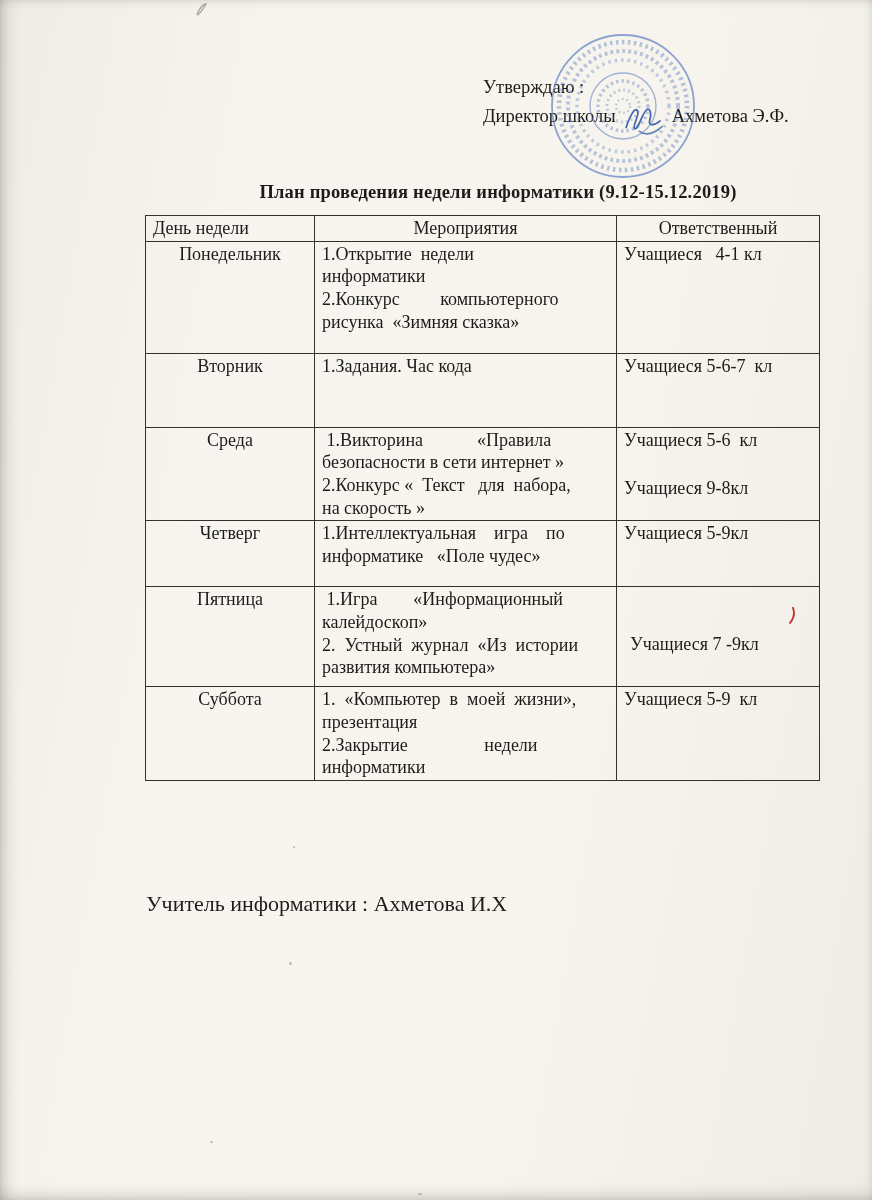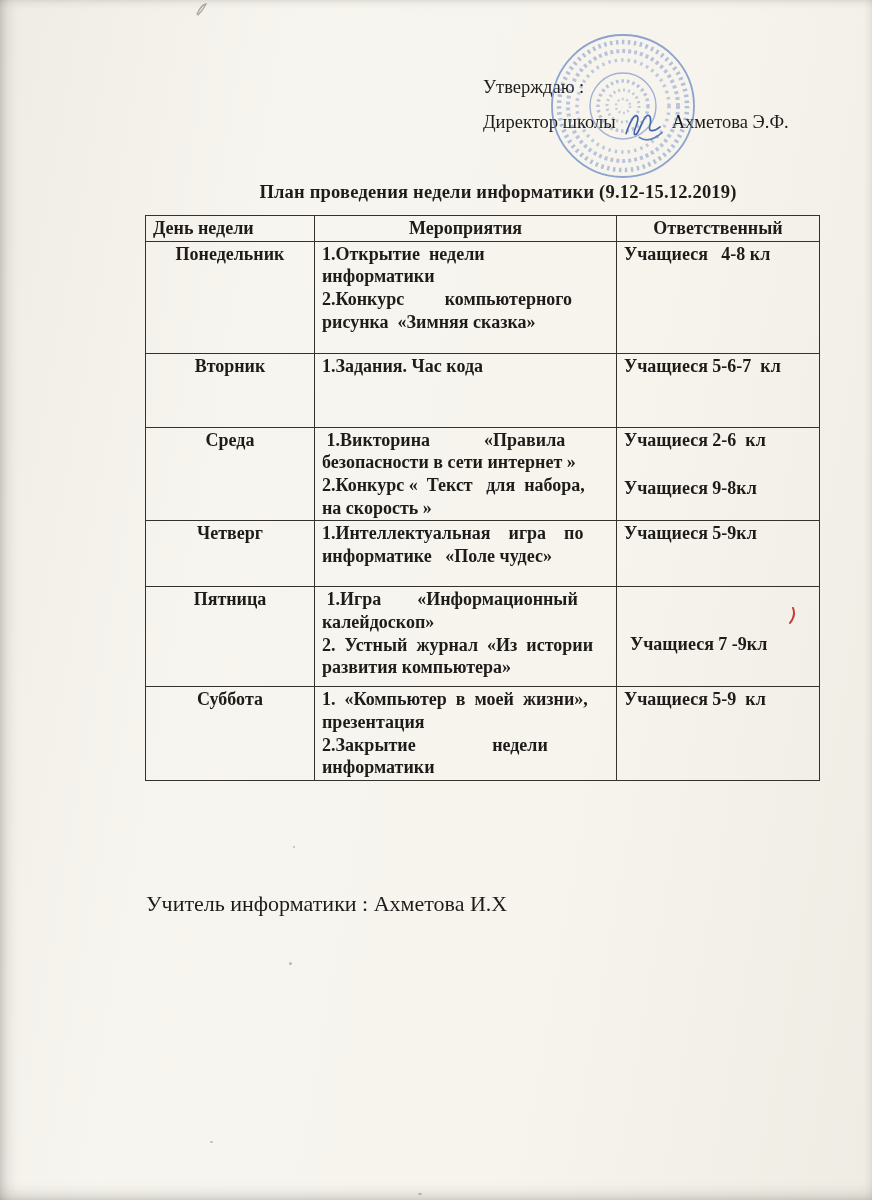--- a/index.html
+++ b/index.html
@@ -14,38 +14,38 @@
     background:linear-gradient(100deg,#efece5 0%, #f7f5ef 28%, #f6f4ed 65%, #efece4 100%);
     box-shadow:
       inset 12px 0 20px -14px rgba(40,35,30,.40),
       inset -6px 0 14px -11px rgba(40,35,30,.22),
       inset 0 -12px 20px -14px rgba(40,35,30,.33),
       inset 0 8px 14px -12px rgba(40,35,30,.22);
   }
 
   
   .approval { position:absolute; left:483px; top:74px; font-size:18.5px; line-height:1.5; z-index:1; }
-  .approval-line2 { display:flex; align-items:flex-end; margin-top:7px; }
+  .approval-line2 { display:flex; align-items:flex-end; margin-top:1px; }
   .sig { width:46px; height:34px; margin:0 4px -6px 6px; }
 
   
   .stamp { position:absolute; left:548px; top:31px; width:150px; height:150px; z-index:2; opacity:.8; pointer-events:none; }
 
   
   .title {
     position:absolute; left:145px; top:166px; width:674px; margin:16px;
     text-align:center; font-size:18.5px; font-weight:bold; letter-spacing:.2px;
   }
 
   
   table.plan { position:absolute; left:145px; top:215px; width:674px; border-collapse:collapse; table-layout:fixed; z-index:1; }
   table.plan col.c1 { width:169px; } table.plan col.c2 { width:302px; } table.plan col.c3 { width:203px; }
   table.plan th, table.plan td {
     border:1.7px solid #35322d; vertical-align:top;
-    padding:1px 7px 1px 7px; font-size:18px; line-height:1.26; font-weight:bold;
+    padding:1px 7px 1px 7px; font-size:18px; line-height:1.26; font-weight:normal;
   }
   table.plan thead tr { height:24px; }
   th.h-day { text-align:left; padding-left:5px; }
   th.h-ev, th.h-resp { text-align:center; }
   tr.r1 { height:112px; } tr.r2 { height:74px; } tr.r3 { height:90px; }
   tr.r4 { height:66px; } tr.r5 { height:100px; } tr.r6 { height:90px; }
   td.day { text-align:center; }
   td.events p, td.resp p { margin:0; white-space:pre-wrap; }
   td.resp p.gap  { margin-top:26px; }
   td.resp p.down { padding-top:45px; padding-left:6px; }
@@ -119,42 +119,42 @@
     <tbody>
       <tr class="r1">
         <td class="day">Понедельник</td>
         <td class="events">
           <p>1.Открытие  недели
 информатики</p>
           <p>2.Конкурс         компьютерного
 рисунка  «Зимняя сказка»</p>
         </td>
         <td class="resp">
-          <p>Учащиеся   4-8 кл</p>
+          <p>Учащиеся   4-1 кл</p>
         </td>
       </tr>
       <tr class="r2">
         <td class="day">Вторник</td>
         <td class="events">
           <p>1.Задания. Час кода</p>
         </td>
         <td class="resp">
           <p>Учащиеся 5-6-7  кл</p>
         </td>
       </tr>
       <tr class="r3">
         <td class="day">Среда</td>
         <td class="events">
           <p> 1.Викторина            «Правила
 безопасности в сети интернет »</p>
           <p>2.Конкурс «  Текст   для  набора,
 на скорость »</p>
         </td>
         <td class="resp">
-          <p>Учащиеся 2-6  кл</p>
+          <p>Учащиеся 5-6  кл</p>
           <p class="gap">Учащиеся 9-8кл</p>
         </td>
       </tr>
       <tr class="r4">
         <td class="day">Четверг</td>
         <td class="events">
           <p>1.Интеллектуальная    игра    по
 информатике   «Поле чудес»</p>
         </td>
         <td class="resp">

